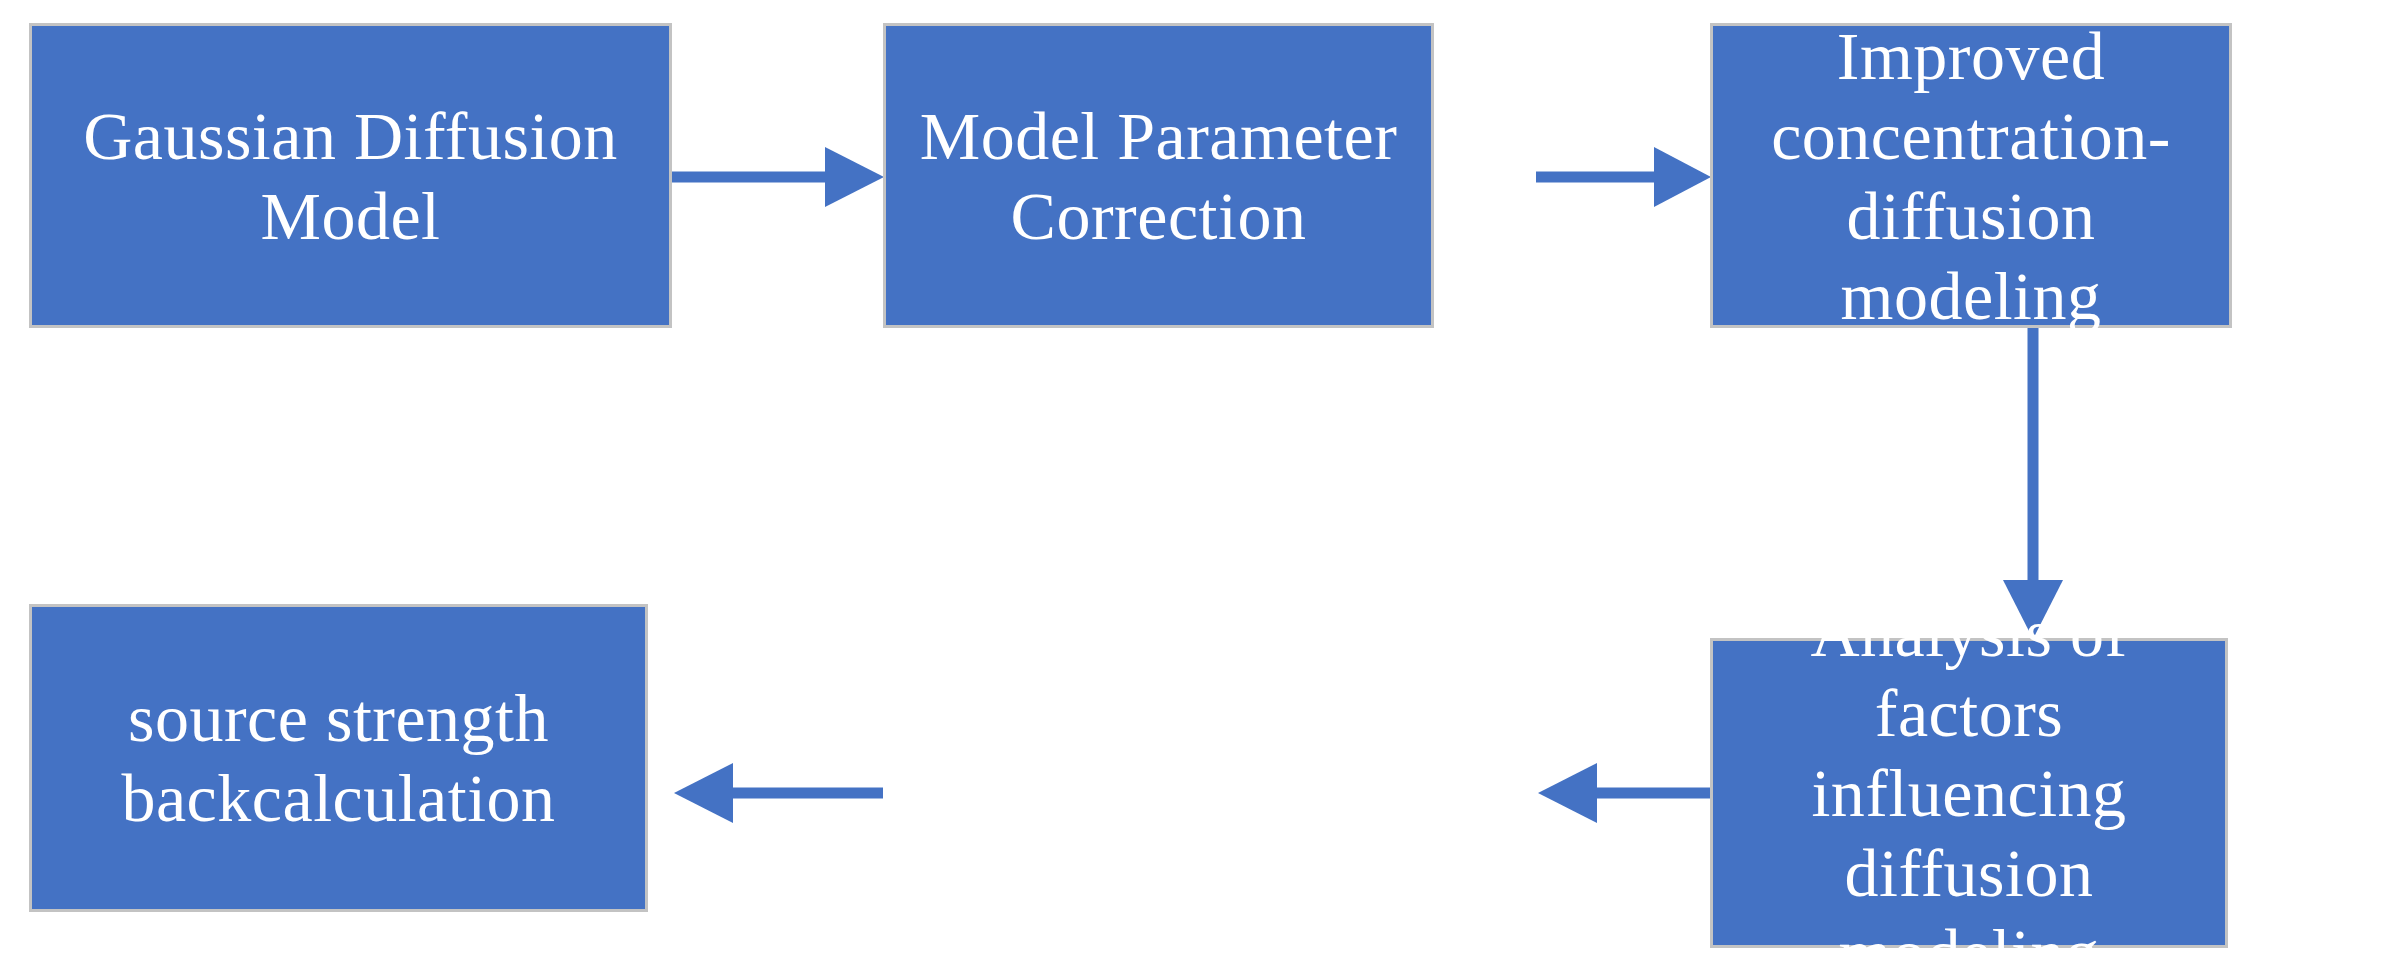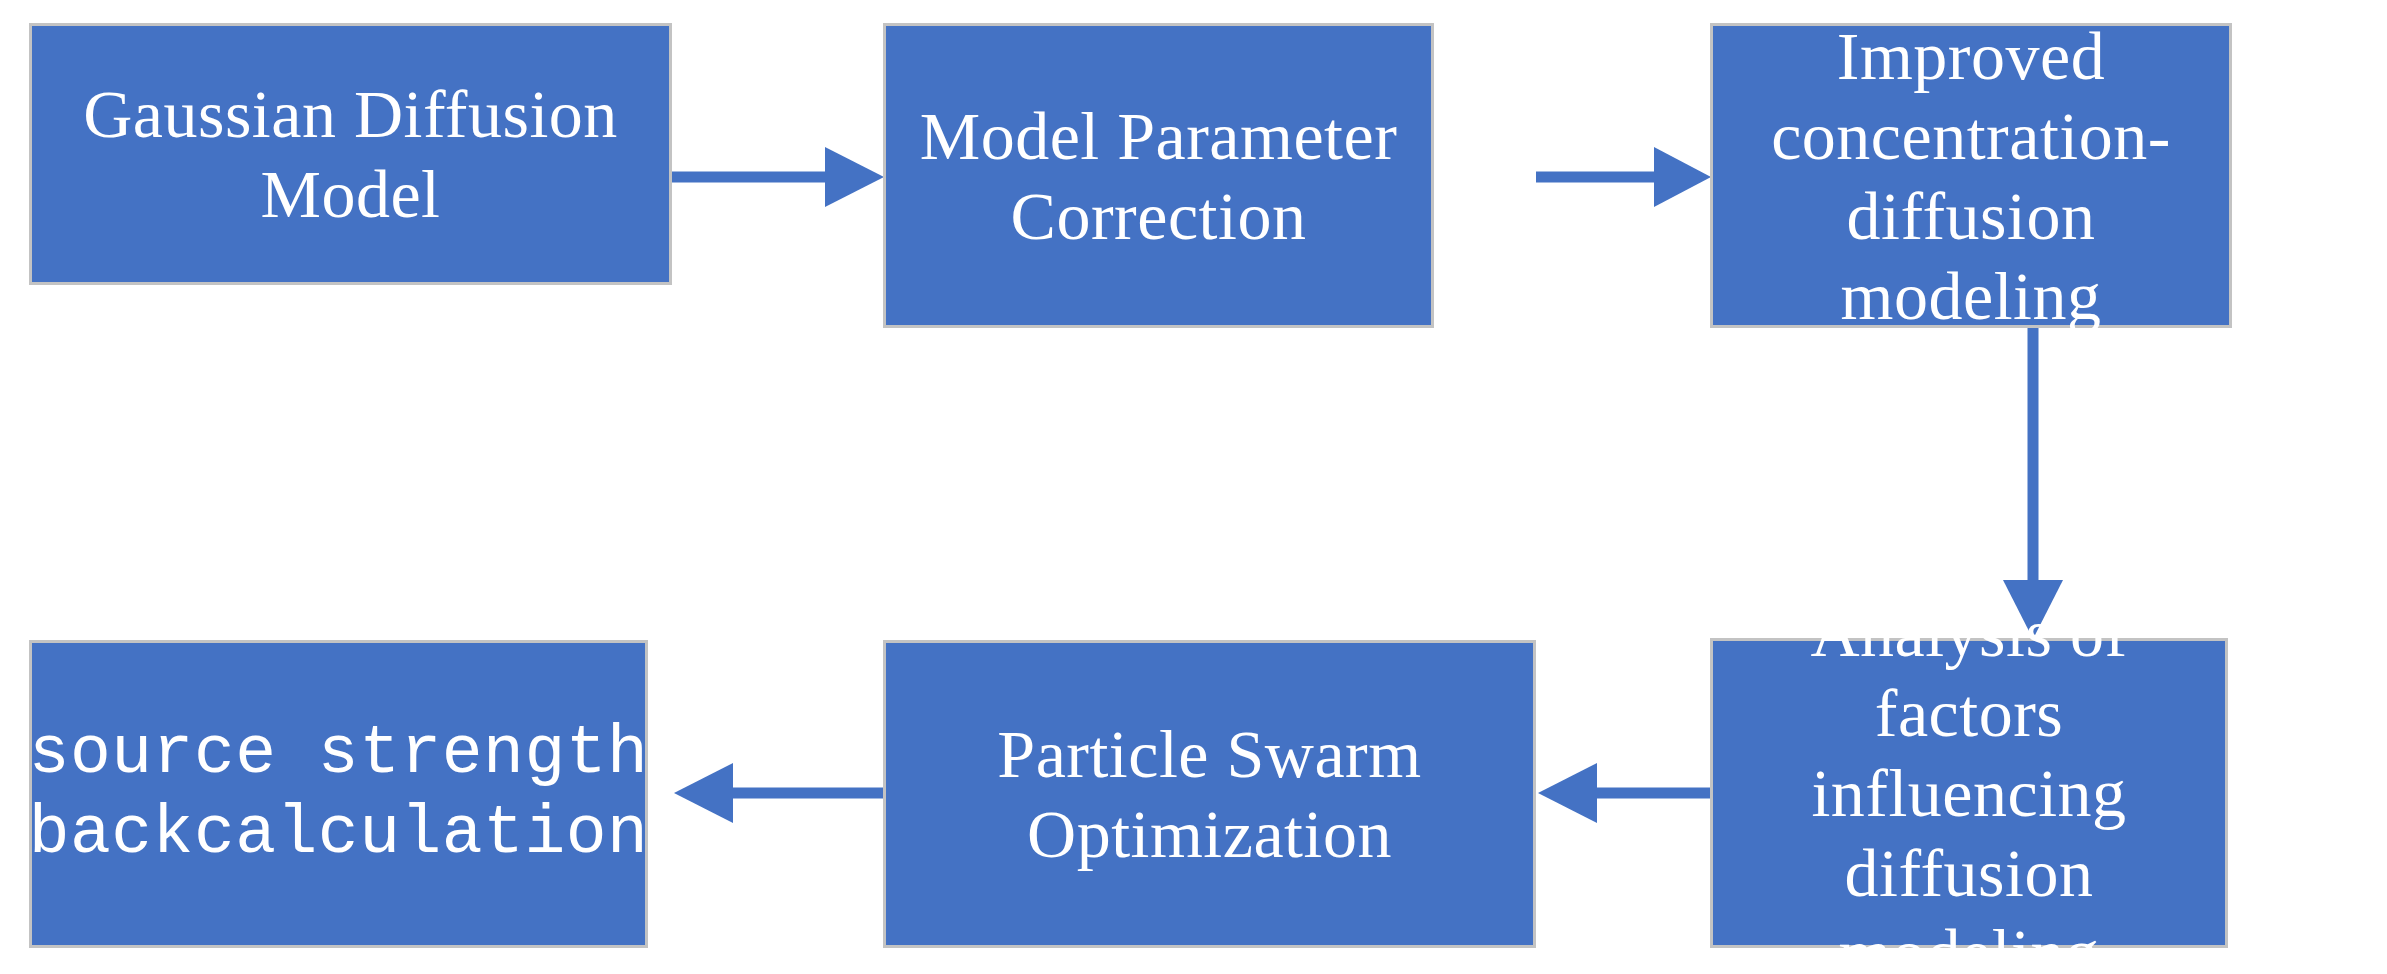--- a/index.html
+++ b/index.html
@@ -34,24 +34,24 @@
     border: 3px solid var(--node-border, #C3C3C3);
     color: var(--text-color, #FFFFFF);
     display: flex;
     align-items: center;
     justify-content: center;
     text-align: center;
     font-size: 68px;
     line-height: 80px;
     letter-spacing: 0.5px;
   }
-  .n1 { left: 29px;   top: 23px;  width: 643px; height: 262px; }
+  .n1 { left: 29px;   top: 23px;  width: 643px; height: 305px; }
   .n2 { left: 883px;  top: 23px;  width: 551px; height: 305px; }
   .n3 { left: 1710px; top: 23px;  width: 522px; height: 305px; }
-  .n4 { left: 29px;   top: 640px; width: 619px; height: 308px; font-family: Liberation Mono, monospace; }
+  .n4 { left: 29px;   top: 604px; width: 619px; height: 308px; }
   .n5 { left: 883px;  top: 640px; width: 653px; height: 308px; }
   .n6 { left: 1710px; top: 638px; width: 518px; height: 310px; }
 </style>
 </head>
 <body>
 
 <div id="stage">
 
   <svg id="arrow-layer" viewBox="0 0 2387 974" xmlns="http://www.w3.org/2000/svg">
     <g>
@@ -77,17 +77,16 @@
   </svg>
 
   <div class="node n1">Gaussian Diffusion<br>Model</div>
 
   <div class="node n2">Model Parameter<br>Correction</div>
 
   <div class="node n3">Improved<br>concentration-<br>diffusion modeling</div>
 
   <div class="node n4">source strength<br>backcalculation</div>
 
-  <div class="node n5">Particle Swarm<br>Optimization</div>
 
   <div class="node n6">Analysis of factors<br>influencing<br>diffusion modeling</div>
 
 </div>
 
 </body></html>

